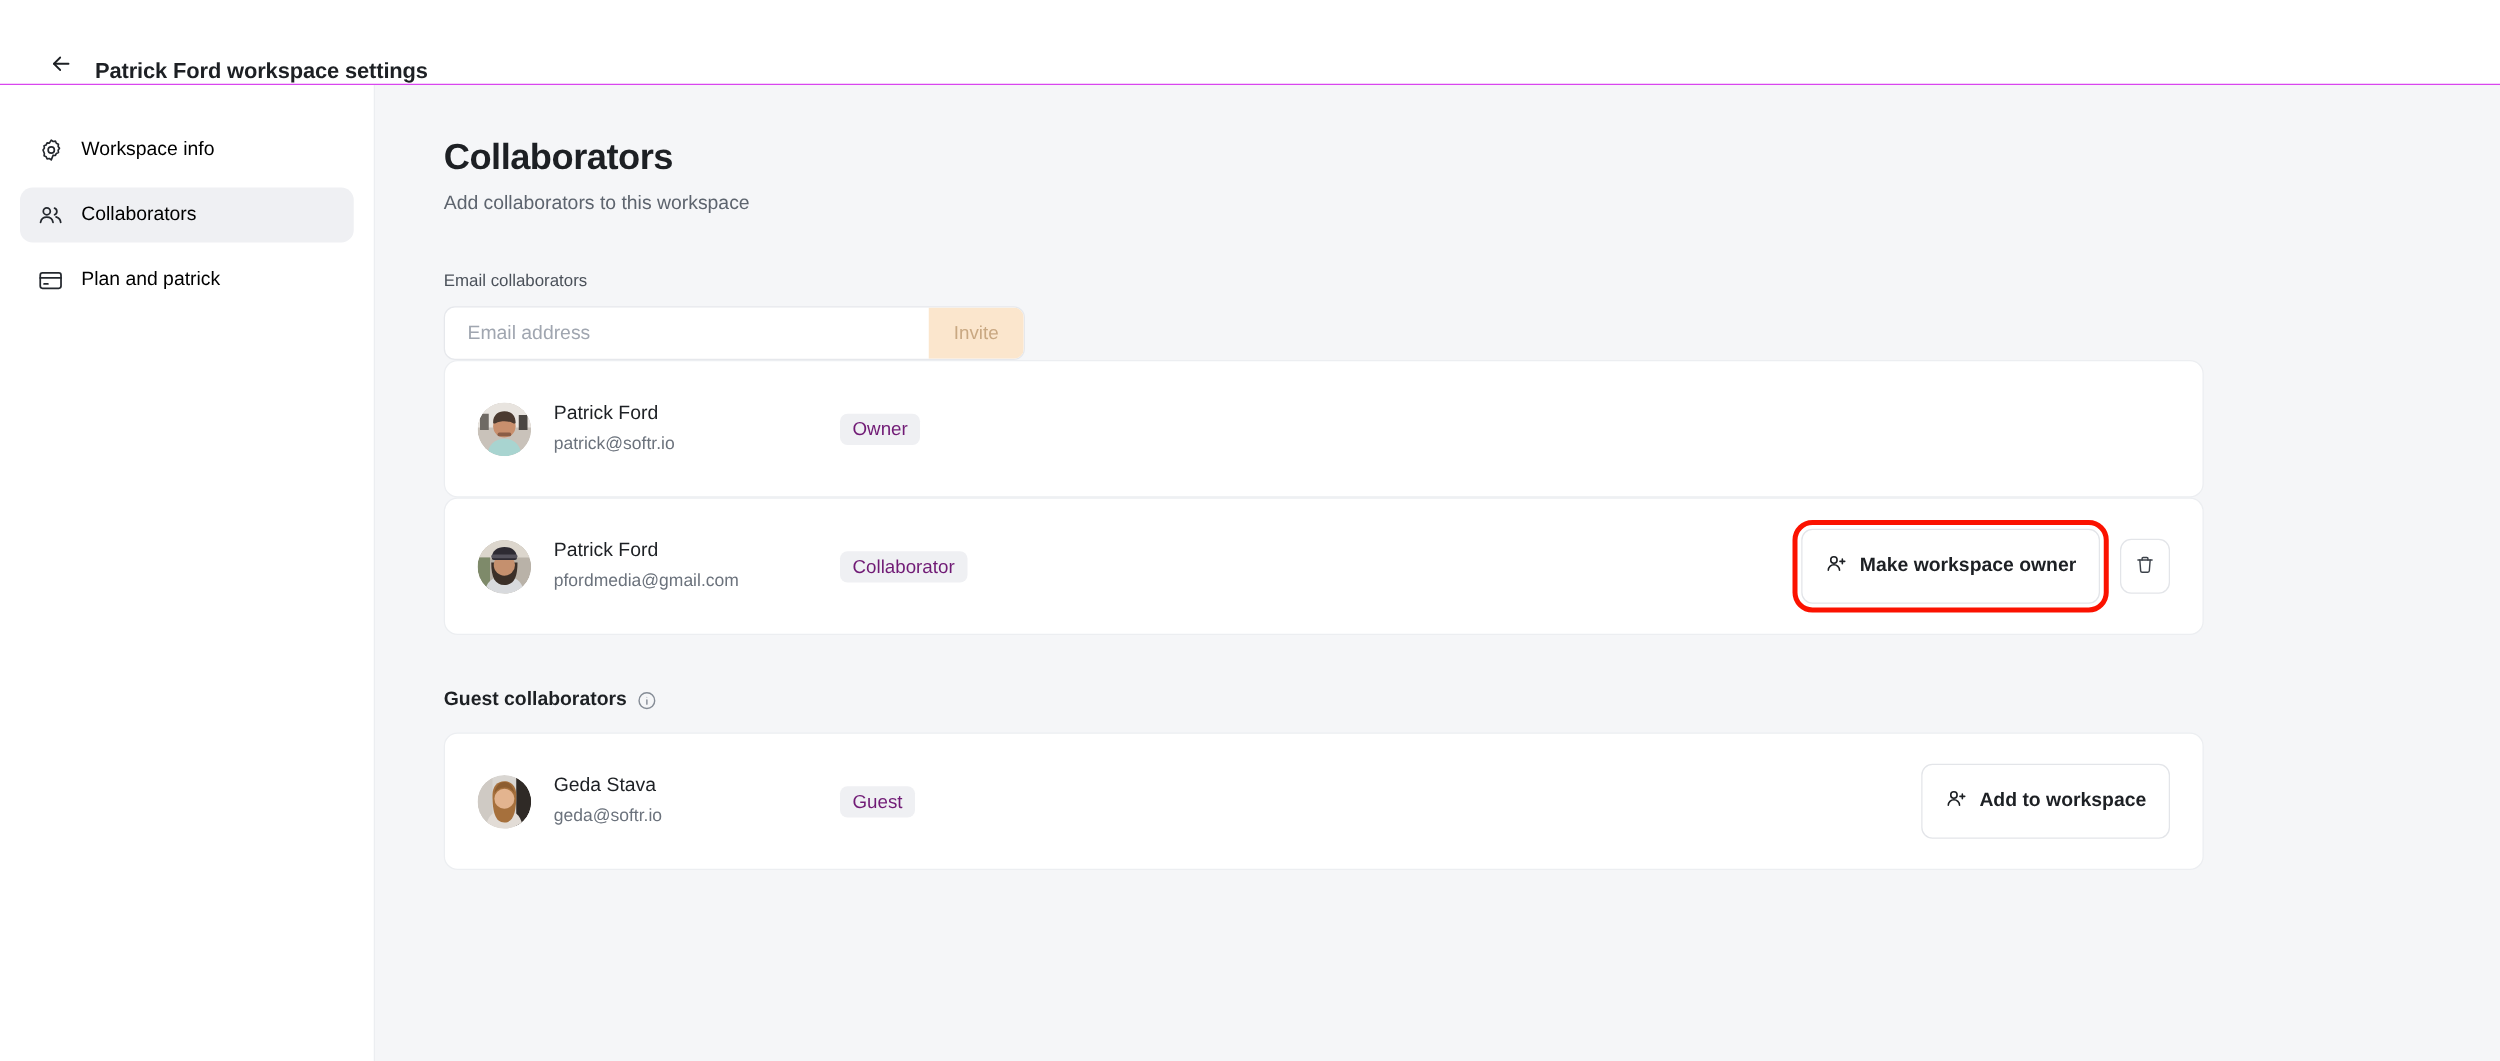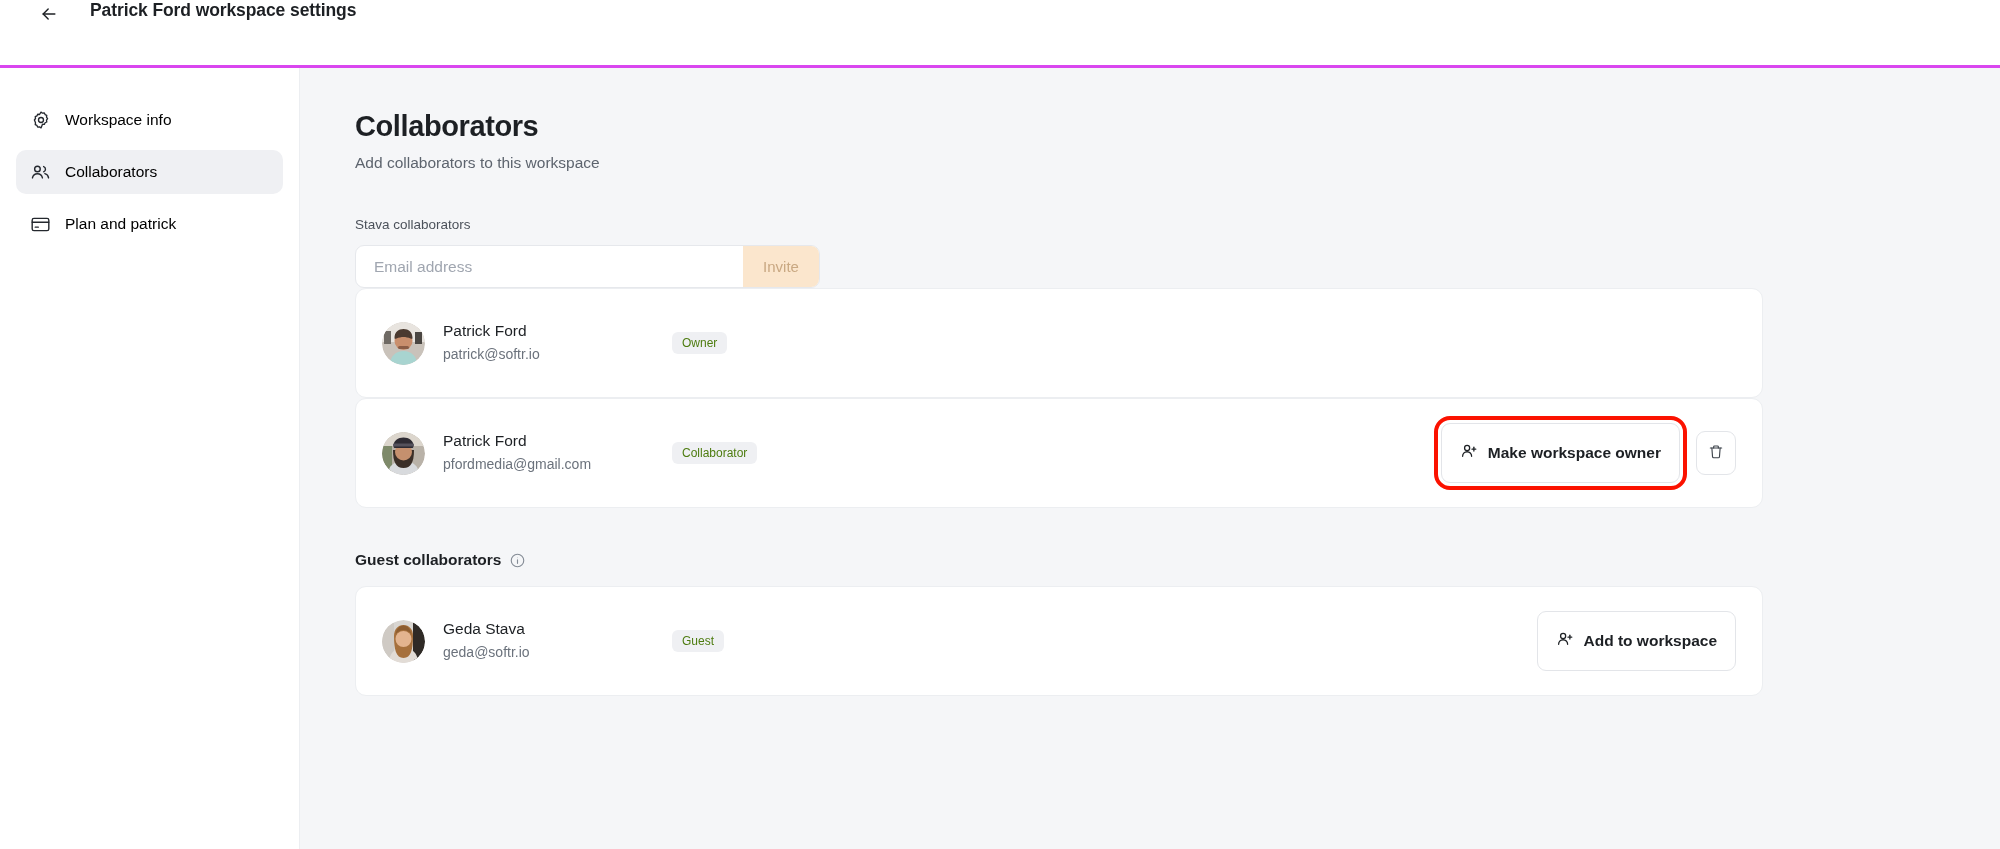--- a/index.html
+++ b/index.html
@@ -10,25 +10,25 @@
     font-family: "Liberation Sans", sans-serif;
     background: #ffffff;
     color: #1f2329;
     -webkit-font-smoothing: antialiased;
   }
 
   
   .topbar {
     height: 68px;
     background: #ffffff;
-    border-bottom: 3px solid #d946ef;
-    display: flex;
-    align-items: flex-start;
+    border-bottom: 1px solid #d946ef;
+    display: flex;
+    align-items: flex-end;
     padding-left: 34px;
-    gap: 26px;
+    gap: 12px;
   }
   .back-btn {
     width: 30px; height: 30px;
     display: flex; align-items: center; justify-content: center;
     cursor: pointer;
     border-radius: 6px;
     background: transparent;
     border: none;
   }
   .topbar-title {
@@ -165,22 +165,22 @@
     border-radius: 50%;
     flex: 0 0 43px;
     overflow: hidden;
     position: relative;
   }
   .person-name { font-size: 15.5px; color: #1d2024; line-height: 1.35; }
   .person-mail { font-size: 14px; color: #6b727c; line-height: 1.45; margin-top: 2px; }
 
   .role-badge {
     background: #eff0f3;
-    color: #4d7c0f;
-    font-size: 12px;
+    color: #701a75;
+    font-size: 15px;
     border-radius: 6px;
     padding: 4px 10px;
     white-space: nowrap;
   }
 
   .card-actions {
     margin-left: auto;
     display: flex;
     align-items: center;
     gap: 12px;
@@ -273,21 +273,21 @@
       <span>Plan and patrick</span>
     </div>
 
   </nav>
 
   <main class="main">
 
     <h1 class="page-title">Collaborators</h1>
     <div class="page-sub">Add collaborators to this workspace</div>
 
-    <div class="field-label">Stava collaborators</div>
+    <div class="field-label">Email collaborators</div>
 
     <div class="invite-row">
       <input class="invite-input" type="text" placeholder="Email address" style="">
       <button class="invite-btn">Invite</button>
     </div>
 
 
     <div class="card">
       <div class="person">
         <div class="avatar">

